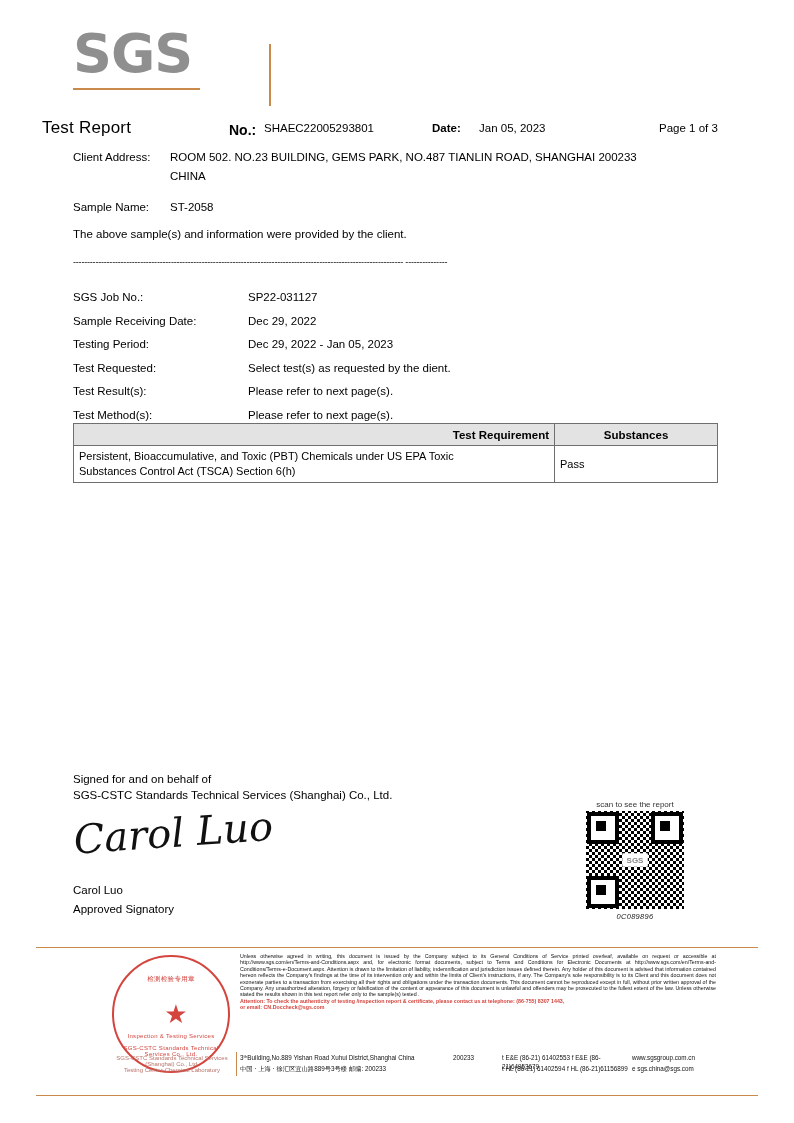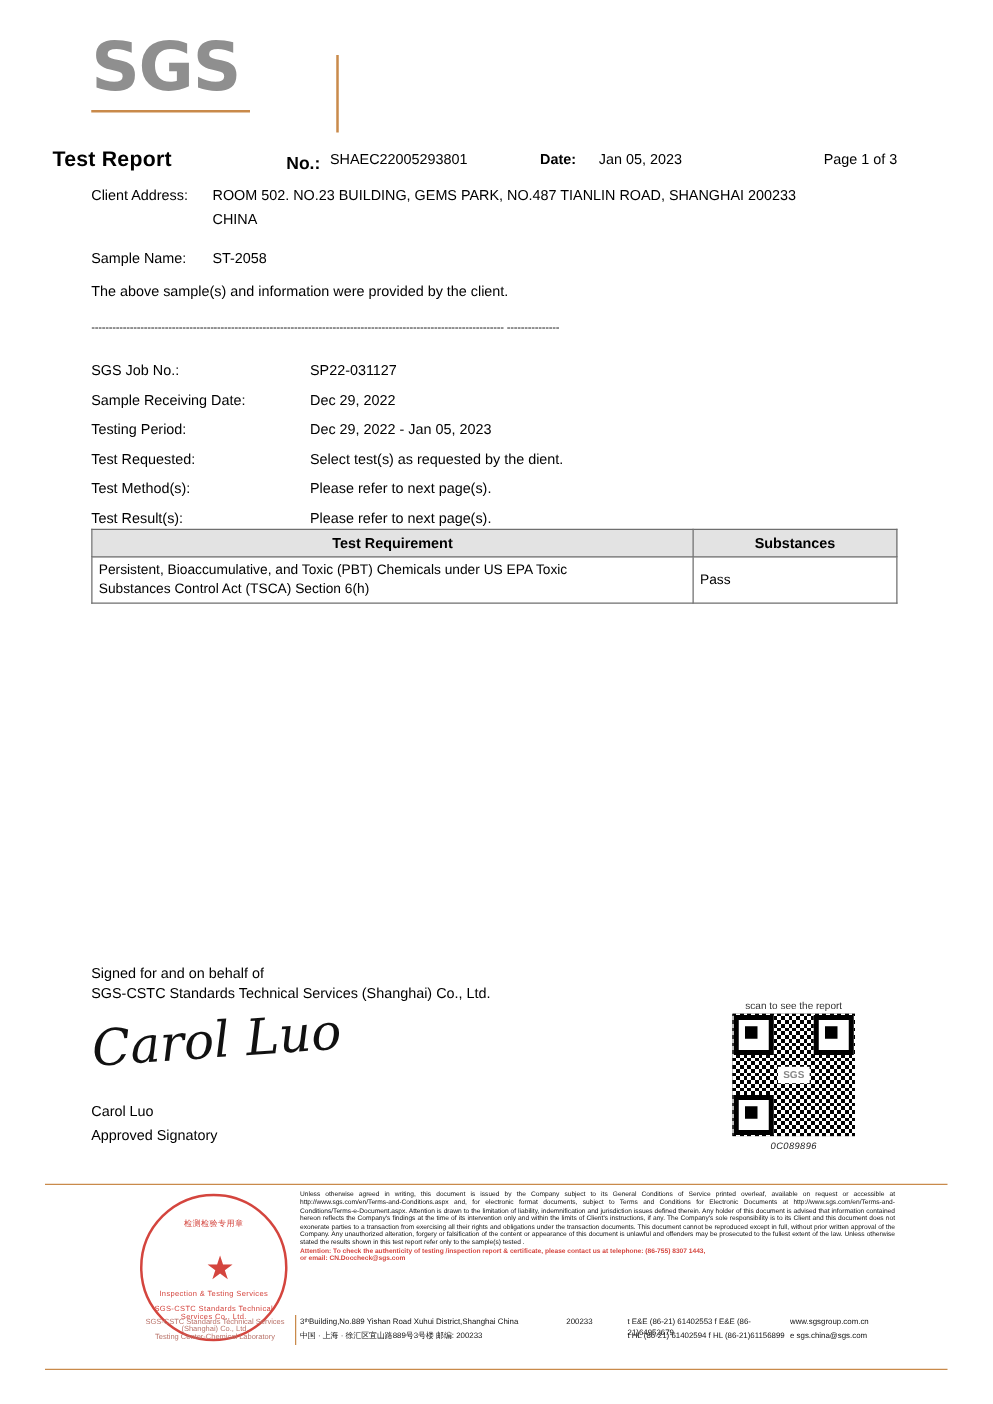--- a/index.html
+++ b/index.html
@@ -62,21 +62,21 @@
     left: 42px;
     top: 118px;
     width: 710px;
     height: 24px;
   }
   .title-main {
     position: absolute;
     left: 0;
     top: 0;
     font-size: 17px;
-    font-weight: bold;
+    font-weight: normal;
     letter-spacing: 0.2px;
   }
   .lbl-no {
     position: absolute;
     left: 187px;
     top: 4px;
     font-size: 14px;
     font-weight: bold;
   }
   .val-no {
@@ -178,21 +178,21 @@
   }
   .result-table th,
   .result-table td {
     border: 1px solid #6f6f6f;
     padding: 2px 5px;
     vertical-align: middle;
   }
   .result-table thead th {
     background: #e3e3e3;
     font-weight: bold;
-    text-align: center;
+    text-align: right;
     height: 17px;
     font-size: 11.5px;
   }
   .result-table thead th.conc {
     text-align: center;
     width: 152px;
   }
   .result-table td.req {
     line-height: 15px;
     padding-top: 3px;
@@ -449,24 +449,24 @@
     <div class="row">
       <span class="k">Sample Receiving Date:</span><span class="v">Dec 29, 2022</span>
     </div>
     <div class="row">
       <span class="k">Testing Period:</span><span class="v">Dec 29, 2022 - Jan 05, 2023</span>
     </div>
     <div class="row">
       <span class="k">Test Requested:</span><span class="v">Select test(s) as requested by the dient.</span>
     </div>
     <div class="row">
+      <span class="k">Test Result(s):</span><span class="v">Please refer to next page(s).</span>
+    </div>
+    <div class="row">
       <span class="k">Test Method(s):</span><span class="v">Please refer to next page(s).</span>
-    </div>
-    <div class="row">
-      <span class="k">Test Result(s):</span><span class="v">Please refer to next page(s).</span>
     </div>
   </div>
 
   <table class="result-table">
     <thead>
       <tr>
         <th>Test Requirement</th>
         <th class="conc">Substances</th>
       </tr>
     </thead>

